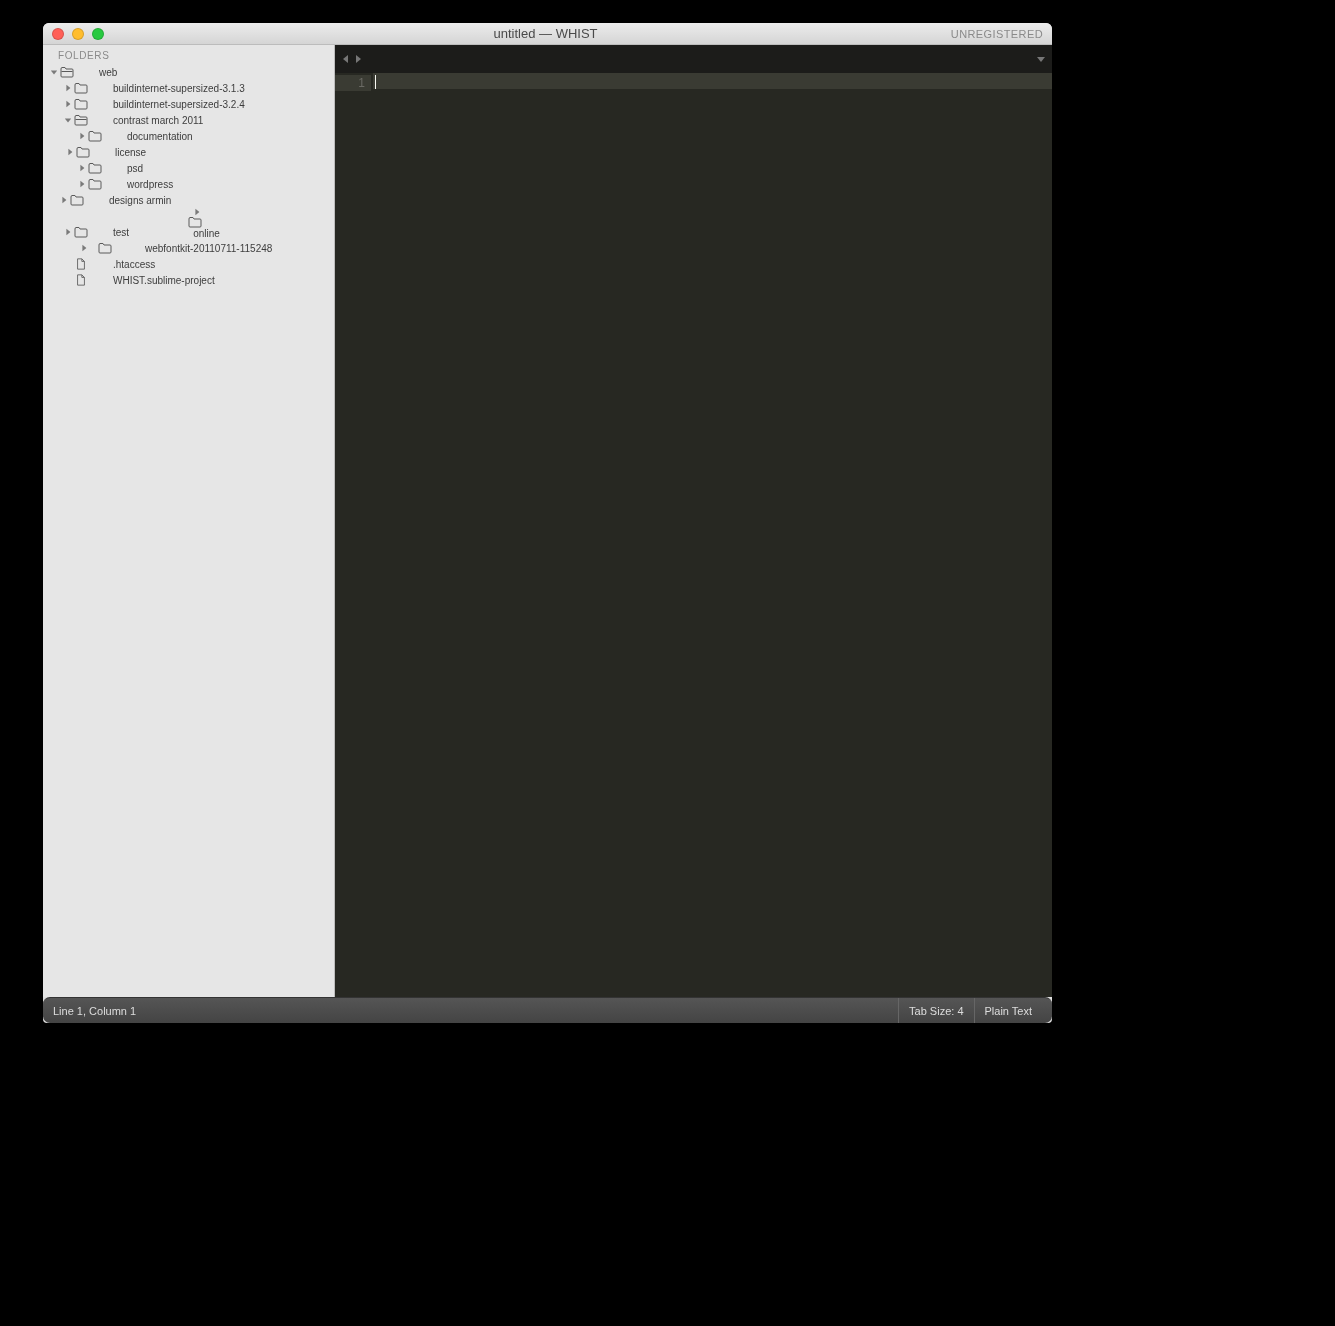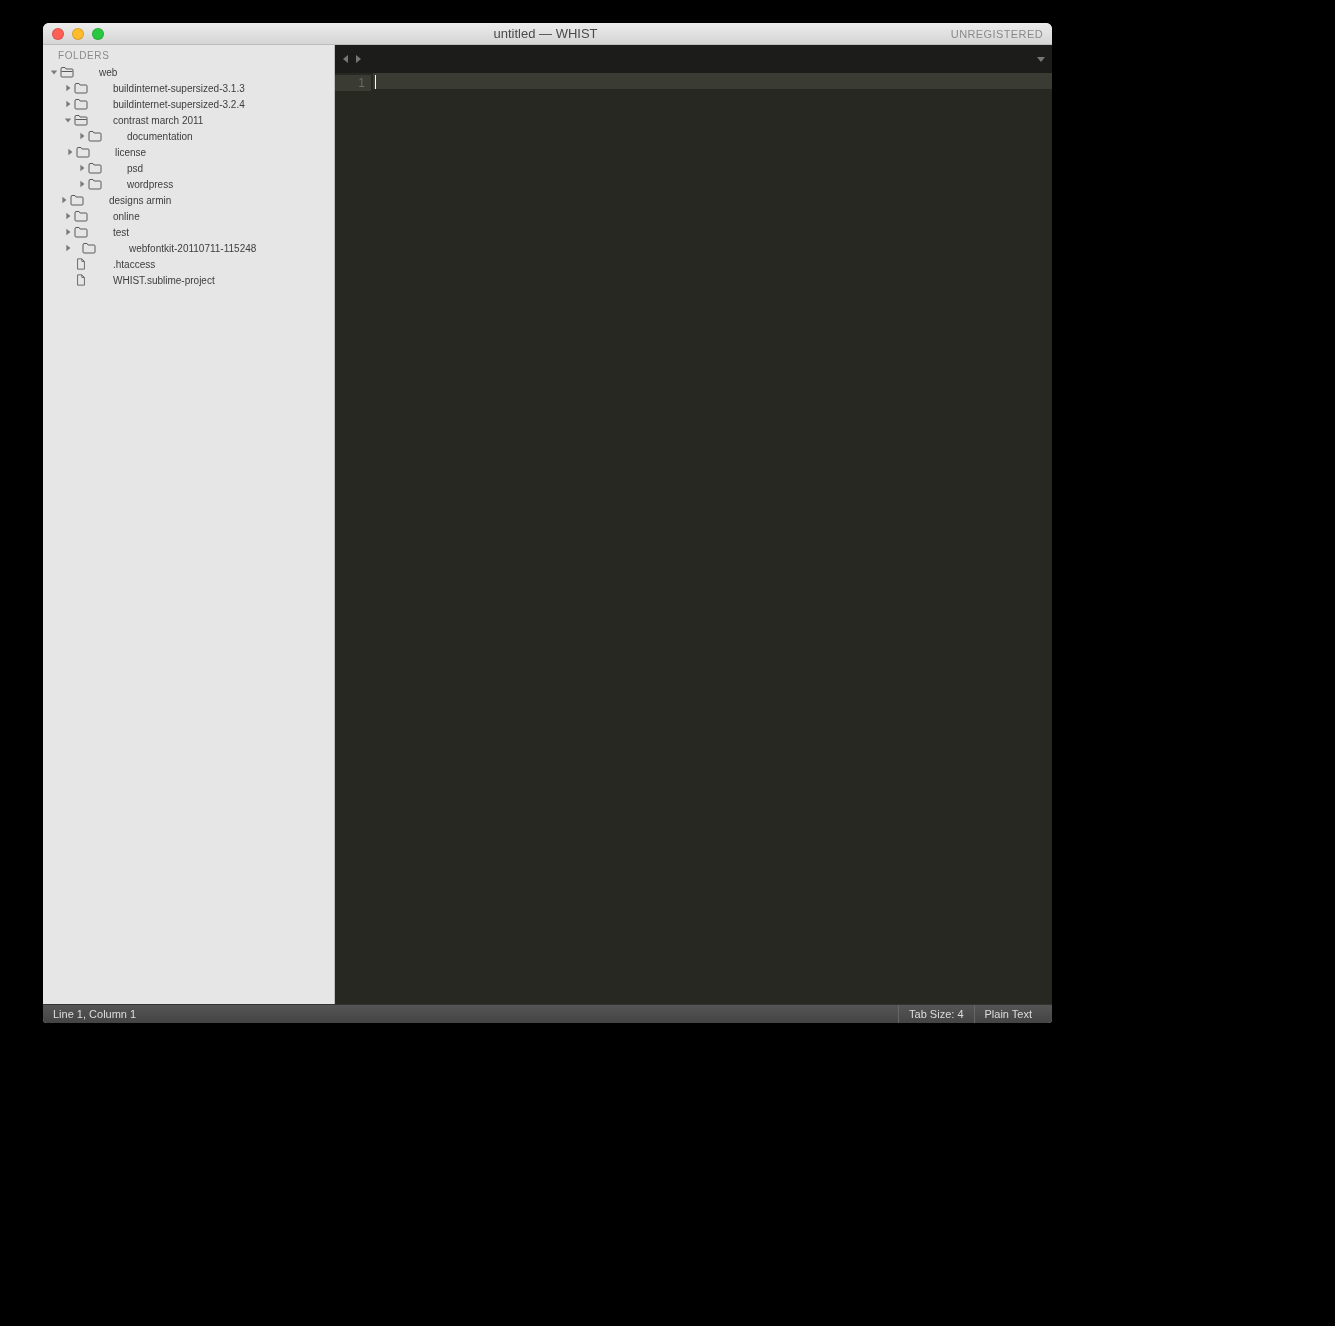--- a/index.html
+++ b/index.html
@@ -98,29 +98,30 @@
   left: 2px; top: 2px;
   width: 1px; height: 14px;
   background: #f8f8f2;
 }
 .active-line {
   position:absolute; left:0; right:0; top:0; height:16px;
   background: #3a3b33;
 }
 
 .statusbar {
-  height: 19px;
+  height: 26px;
   background: #4c4c4c;
   background: linear-gradient(#555,#444);
   color: #ddd;
   font-size: 11px;
   display: flex;
   align-items: flex-end;
   padding: 0 10px;
   border-top: 1px solid #333;
+  border-radius: 7px;
 }
 .statusbar .spacer { flex: 1; }
 .statusbar .cell { padding: 0 10px; border-left: 1px solid #666; height: 100%; display:flex; align-items:center; }
 .statusbar .cell:first-of-type { border-left:none; padding-left:0; }
 </style>
 </head>
 <body>
 
 <div class="window">
 
@@ -250,21 +251,21 @@
                 <path d="M3 1 L8 5 L3 9 Z"></path>
               </svg>
             </span>
             <span class="iconslot">
               <svg viewBox="0 0 14 12">
                 <path fill="none" stroke="#5a5a5a" stroke-width="1" d="M1 3 L1 10 Q1 11 2 11 L12 11 Q13 11 13 10 L13 4 Q13 3 12 3 L6 3 L5 1.5 L2 1.5 Q1 1.5 1 3 Z"></path>
               </svg>
             </span>
             <span class="label">designs armin</span>
           </div>
-          <div class="tree-row" style="padding-left: 20px;">
+          <div class="tree-row" style="padding-left: 20px; flex-direction: column;">
             <span class="disclose">
               <svg viewBox="0 0 10 10">
                 <path d="M3 1 L8 5 L3 9 Z"></path>
               </svg>
             </span>
             <span class="iconslot">
               <svg viewBox="0 0 14 12">
                 <path fill="none" stroke="#5a5a5a" stroke-width="1" d="M1 3 L1 10 Q1 11 2 11 L12 11 Q13 11 13 10 L13 4 Q13 3 12 3 L6 3 L5 1.5 L2 1.5 Q1 1.5 1 3 Z"></path>
               </svg>
             </span>
@@ -276,21 +277,21 @@
                 <path d="M3 1 L8 5 L3 9 Z"></path>
               </svg>
             </span>
             <span class="iconslot">
               <svg viewBox="0 0 14 12">
                 <path fill="none" stroke="#5a5a5a" stroke-width="1" d="M1 3 L1 10 Q1 11 2 11 L12 11 Q13 11 13 10 L13 4 Q13 3 12 3 L6 3 L5 1.5 L2 1.5 Q1 1.5 1 3 Z"></path>
               </svg>
             </span>
             <span class="label">test</span>
           </div>
-          <div class="tree-row" style="padding-left: 20px; gap: 8px;">
+          <div class="tree-row" style="padding-left: 36px; gap: 8px;">
             <span class="disclose">
               <svg viewBox="0 0 10 10">
                 <path d="M3 1 L8 5 L3 9 Z"></path>
               </svg>
             </span>
             <span class="iconslot">
               <svg viewBox="0 0 14 12">
                 <path fill="none" stroke="#5a5a5a" stroke-width="1" d="M1 3 L1 10 Q1 11 2 11 L12 11 Q13 11 13 10 L13 4 Q13 3 12 3 L6 3 L5 1.5 L2 1.5 Q1 1.5 1 3 Z"></path>
               </svg>
             </span>

